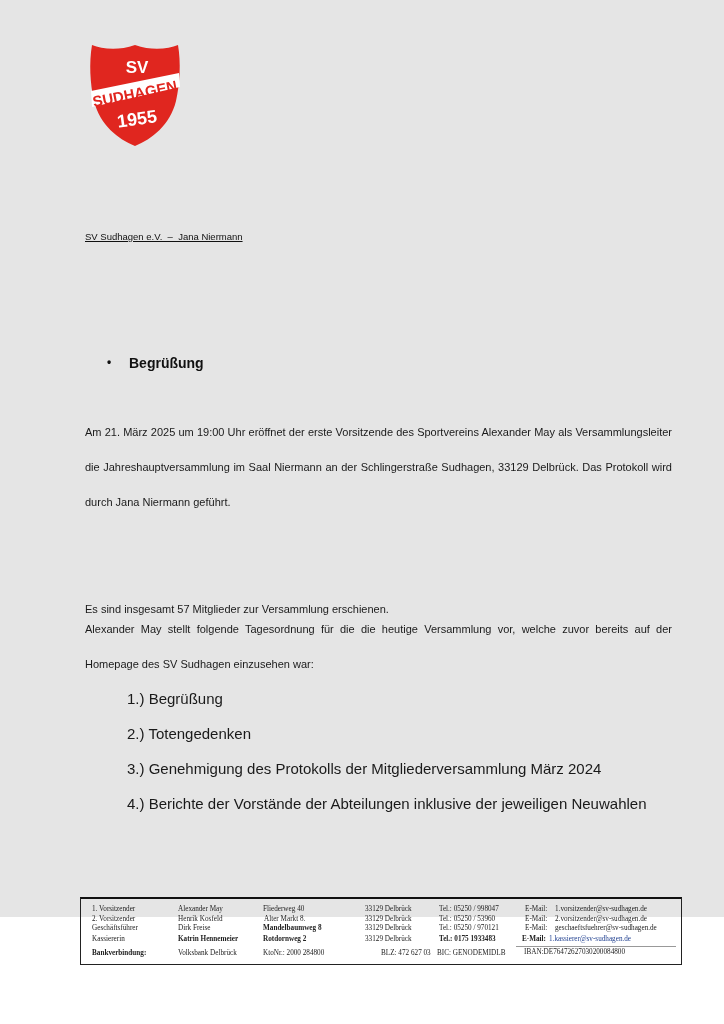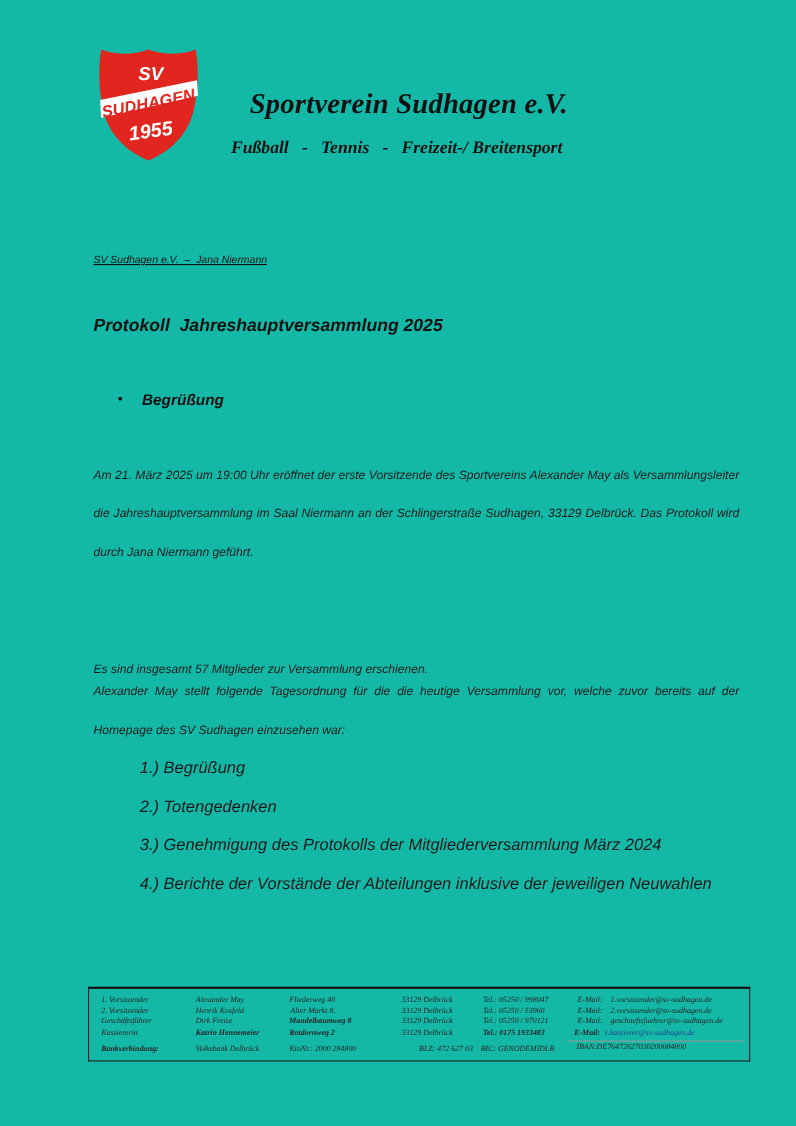--- a/index.html
+++ b/index.html
@@ -1,17 +1,17 @@
 <!DOCTYPE html>
 <html><head>
 <meta charset="utf-8">
 <style>
   html, body { margin: 0; padding: 0; background: #ffffff; }
   body { width: 724px; height: 1024px; position: relative; overflow: hidden; color: #111; }
-  .page { position: absolute; left: 0; top: 0; width: 724px; height: 1024px; background: #14b8a6; font-style: italic; }
+  .page { position: absolute; left: 0; top: 0; width: 724px; height: 917px; background: #e5e5e5; }
 
   
   .logo { position: absolute; left: 88px; top: 43px; width: 94px; height: 104px; }
 
   .club-name { position: absolute; left: 227px; top: 80px; font-family: "Liberation Serif", serif; font-weight: bold; font-size: 26px; letter-spacing: 0.2px; white-space: nowrap; }
   .club-sports { position: absolute; left: 210px; top: 126px; font-family: "Liberation Serif", serif; font-weight: bold; font-size: 16px; white-space: pre; }
 
   .sender-line { position: absolute; left: 85px; top: 231px; font-family: "Liberation Sans", sans-serif; font-size: 9.5px; text-decoration: underline; white-space: pre; }
 
   .doc-title { position: absolute; left: 85px; top: 288px; font-family: "Liberation Sans", sans-serif; font-weight: bold; font-size: 16px; white-space: pre; }
@@ -45,26 +45,23 @@
   <div class="logo">
     <svg width="94" height="104" viewBox="0 0 94 104">
       <path d="M47 2 C30 8 14 6 4 2 C1 20 2 40 6 58 C12 82 30 96 47 103 C64 96 82 82 88 58 C92 40 93 20 90 2 C80 6 64 8 47 2 Z" fill="#e0261f"></path>
       <path d="M3 48 L91 30 L92 44 L4 64 Z" fill="#ffffff"></path>
       <text x="49" y="30" text-anchor="middle" font-family="Liberation Sans, sans-serif" font-weight="bold" font-size="17" fill="#ffffff">SV</text>
       <text x="47" y="56" text-anchor="middle" font-family="Liberation Sans, sans-serif" font-weight="bold" font-size="15" fill="#e0261f" transform="rotate(-11 47 52)">SUDHAGEN</text>
       <text x="49" y="82" text-anchor="middle" font-family="Liberation Sans, sans-serif" font-weight="bold" font-size="18" fill="#ffffff" transform="rotate(-8 49 76)">1955</text>
     </svg>
   </div>
 
-  <div class="club-name">Sportverein Sudhagen e.V.</div>
-  <div class="club-sports">Fußball   -   Tennis   -   Freizeit-/ Breitensport</div>
 
   <div class="sender-line">SV Sudhagen e.V.  –  Jana Niermann</div>
 
-  <div class="doc-title">Protokoll  Jahreshauptversammlung 2025</div>
 
   <div class="bullet-row">
     <span class="bullet-dot">•</span>
     <span class="bullet-text">Begrüßung</span>
   </div>
 
   <div class="body-text p1">Am 21. März 2025 um 19:00 Uhr eröffnet der erste Vorsitzende des Sportvereins Alexander May als Versammlungsleiter die Jahreshauptversammlung im Saal Niermann an der Schlingerstraße Sudhagen, 33129 Delbrück. Das Protokoll wird durch Jana Niermann geführt.</div>
   <div class="body-text p3 last-left">Es sind insgesamt 57 Mitglieder zur Versammlung erschienen.</div>
   <div class="body-text p4">Alexander May stellt folgende Tagesordnung für die die heutige Versammlung vor, welche zuvor bereits auf der Homepage des SV Sudhagen einzusehen war:</div>
 

